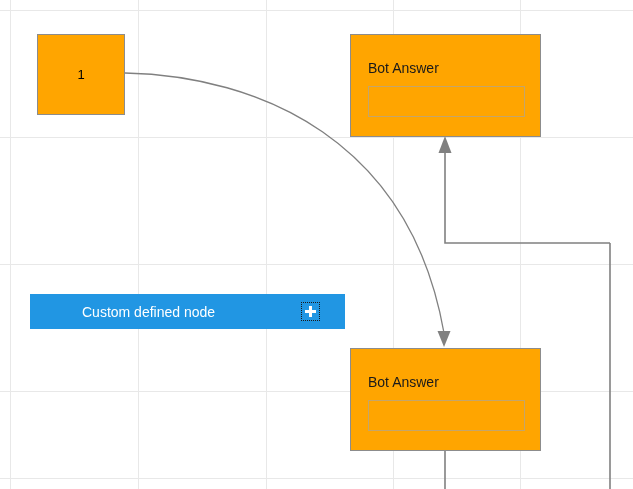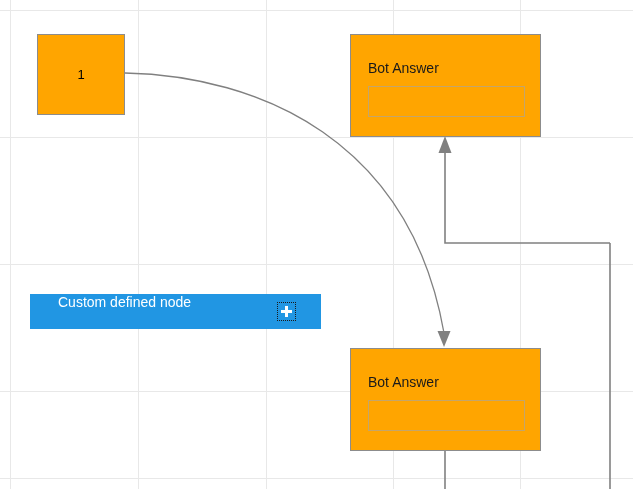--- a/index.html
+++ b/index.html
@@ -86,21 +86,22 @@
   }
   
   .palette-bar {
     position: absolute;
     left: 30px;
     top: 294px;
     width: 291px;
     height: 35px;
     background: #2196E3;
     display: flex;
-    align-items: flex-start;
+    align-items: center;
+    padding-left: 24px;
   }
   .palette-label {
     color: #ffffff;
     font-size: 14px;
     margin-left: 28px;
     white-space: nowrap;
   }
   .palette-add {
     position: absolute;
     right: 25px;

